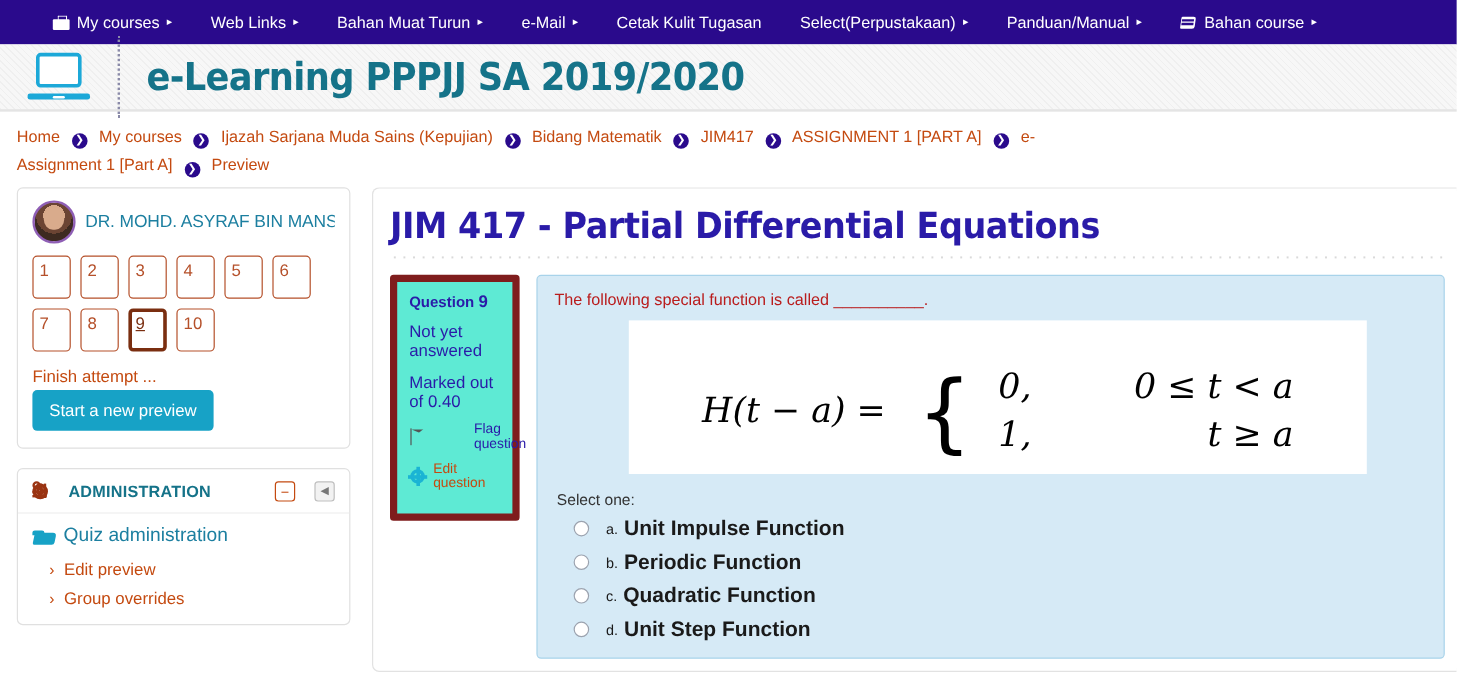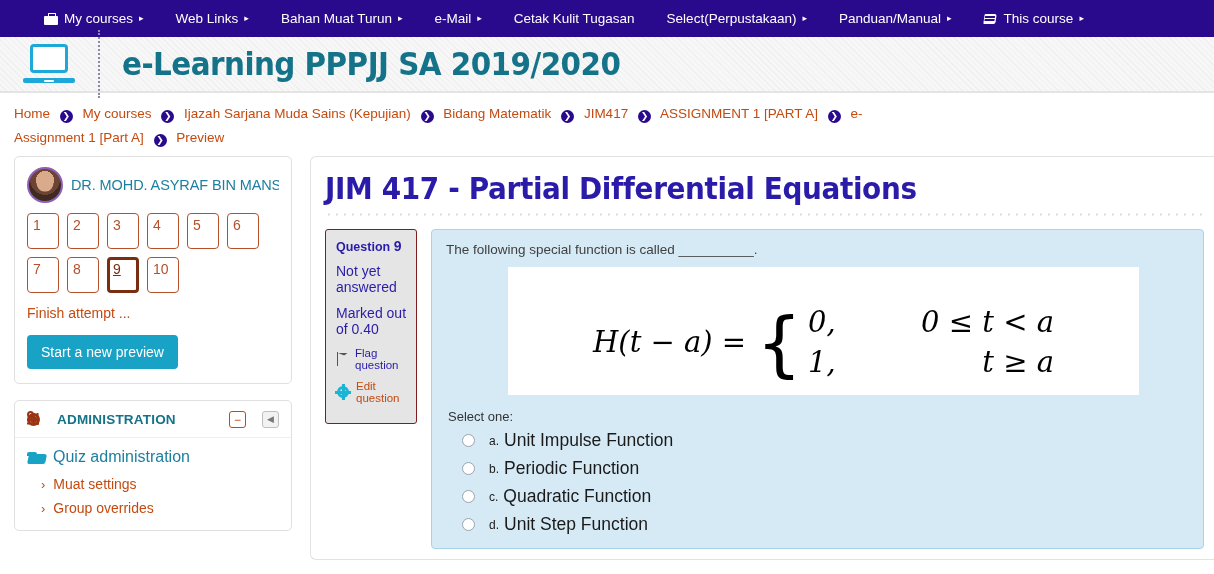--- a/index.html
+++ b/index.html
@@ -224,21 +224,21 @@
     display: flex; align-items: flex-start; justify-content: flex-start;
     padding: 3px 0 0 5px;
     background: #fff; cursor: pointer;
   }
   .qbox.current {
     border: 3px solid #7A2E10; color: #7A2E10;
     text-decoration: underline; padding: 1px 0 0 3px;
   }
   .finish-link { color: #C44A10; font-size: 14px; cursor:pointer; }
   .btn-preview {
-    display: inline-block; margin-top: 14px;
+    display: inline-block; margin-top: 4px;
     background: #17A2C6; color: #fff;
     border: none; border-radius: 4px;
     padding: 9px 14px; font-size: 14px; cursor: pointer;
     font-family: "Liberation Sans", sans-serif;
   }
 
   .folder-row { display:flex; align-items:center; gap:8px; margin-bottom: 10px; }
   .folder-ico { width:18px; height:14px; position:relative; flex:none; }
   .folder-ico::before {
     content:""; position:absolute; left:0; top:2px; width:10px; height:4px;
@@ -281,23 +281,23 @@
   .dot-divider {
     height: 5px;
     background-image: radial-gradient(circle, #D9D9D9 1px, transparent 1.2px);
     background-size: 8px 5px;
     margin: 6px 0 12px 0;
   }
 
   .qwrap { display: flex; gap: 14px; align-items: stretch; }
 
   .qinfo {
-    width: 92px; flex: none;
-    background: #e5e5e5;
-    border: 1px solid #7f1d1d;
+    width: 108px; flex: none;
+    background: #5eead4;
+    border: 6px solid #7f1d1d;
     border-radius: 3px;
     padding: 8px 8px 10px 10px;
     align-self: flex-start;
   }
   .qinfo-title { color:#2A1BA8; font-weight: bold; font-size: 12.5px; margin-bottom: 9px; }
   .qinfo-title .qnum { font-size: 14px; }
   .qinfo-line { color:#2A1BA8; font-size: 14px; margin-bottom: 10px; }
   .qinfo-action { display:flex; align-items:center; gap:6px; margin-bottom: 9px; cursor:pointer; }
   .flag-ico { width: 13px; height: 14px; position: relative; flex:none; }
   .flag-ico::before {
@@ -305,21 +305,21 @@
   }
   .flag-ico::after {
     content:""; position:absolute; left:2px; top:0.5px;
     width: 0; height: 0;
     border-left: 10px solid transparent;
     border-top: 4px solid #555;
     border-bottom: 4px solid #555;
     clip-path: polygon(0 0, 100% 0, 0 100%);
     background: transparent;
   }
-  .flag-lbl { color:#2A1BA8; font-size: 11.5px; }
+  .flag-lbl { color:#2A1BA8; font-size: 11.5px; margin-left: 35px; }
   .gear-ico {
     width: 14px; height: 14px; flex:none; position: relative;
   }
   .gear-ico .ring {
     position:absolute; left:1px; top:1px; width:12px; height:12px;
     border: 3.2px solid #1BB4D4; border-radius: 50%;
   }
   .gear-ico .cross1, .gear-ico .cross2 {
     position:absolute; background:#1BB4D4;
   }
@@ -328,35 +328,35 @@
   .edit-lbl { color:#C44A10; font-size: 11.5px; }
 
   .qcontent {
     flex: 1;
     background: #D6EAF6;
     border: 1px solid #A8D3EA;
     border-radius: 4px;
     padding: 12px 14px 12px 14px;
     min-height: 320px;
   }
-  .qtext { font-size: 13.5px; color: #404040; margin-bottom: 10px; }
+  .qtext { font-size: 13.5px; color: #b91c1c; margin-bottom: 10px; }
 
   .formula-box {
     background: #FFFFFF;
     margin: 0 50px 0 62px;
     padding: 16px 20px;
     display: flex; align-items: center; justify-content: center;
     min-height: 112px;
   }
   .formula {
     font-family: "DejaVu Serif", serif;
     font-style: italic;
     font-size: 29px;
     color: #000;
-    display: flex; align-items: center; gap: 4px; margin-top: 22px;
+    display: flex; align-items: center; gap: 20px; margin-top: 22px;
   }
   .brace {
     font-family: "DejaVu Sans", sans-serif;
     font-style: normal;
     font-size: 72px;
     line-height: 0.72;
     color:#000;
     margin: 0 2px 0 6px;
     position: relative; top: 2px;
   }
@@ -368,21 +368,21 @@
   .select-one { font-size: 13px; color: #333; margin: 14px 0 6px 2px; }
   .answers { display: flex; flex-direction: column; gap: 7px; }
   .ans-row { display:flex; align-items:center; gap: 0; cursor:pointer; }
   .radio {
     width: 13px; height: 13px; border-radius: 50%;
     border: 1px solid #9CA3AF; background: #fff;
     flex:none; margin-left: 16px; margin-right: 14px;
     cursor: pointer;
   }
   .ans-letter { font-size: 12px; color: #1A1A1A; margin-right: 5px; }
-  .ans-text { font-size: 17.5px; color: #1A1A1A; }
+  .ans-text { font-size: 17.5px; color: #1A1A1A; font-weight: bold; }
 </style>
 </head>
 <body>
 
 <div class="topnav">
   <div class="topnav-item">
     <span class="nav-ico briefcase"></span>
     <span>My courses</span>
     <span class="caret">▸</span>
   </div>
@@ -404,21 +404,21 @@
   <div class="topnav-item">
     <span>Select(Perpustakaan)</span>
     <span class="caret">▸</span>
   </div>
   <div class="topnav-item">
     <span>Panduan/Manual</span>
     <span class="caret">▸</span>
   </div>
   <div class="topnav-item">
     <span class="nav-ico book"></span>
-    <span>This course</span>
+    <span>Bahan course</span>
     <span class="caret">▸</span>
   </div>
 </div>
 
 <div class="header">
   <div class="logo-wrap">
     <div class="laptop">
       <div class="screen"></div>
       <div class="base"></div>
       <div class="notch"></div>
@@ -482,21 +482,21 @@
         <div class="collapse-btn">−</div>
         <div class="dock-btn">◀</div>
       </div>
       <div class="block-body">
         <div class="folder-row">
           <div class="folder-ico"></div>
           <div class="admin-link">Quiz administration</div>
         </div>
         <div class="sub-item">
           <span class="chev">›</span>
-          <span class="sub-link">Muat settings</span>
+          <span class="sub-link">Edit preview</span>
         </div>
         <div class="sub-item">
           <span class="chev">›</span>
           <span class="sub-link">Group overrides</span>
         </div>
       </div>
     </div>
 
   </div>
 

